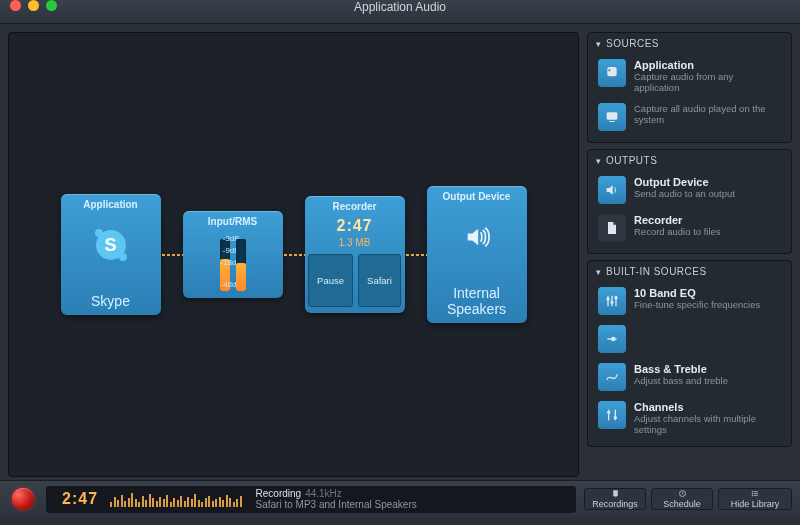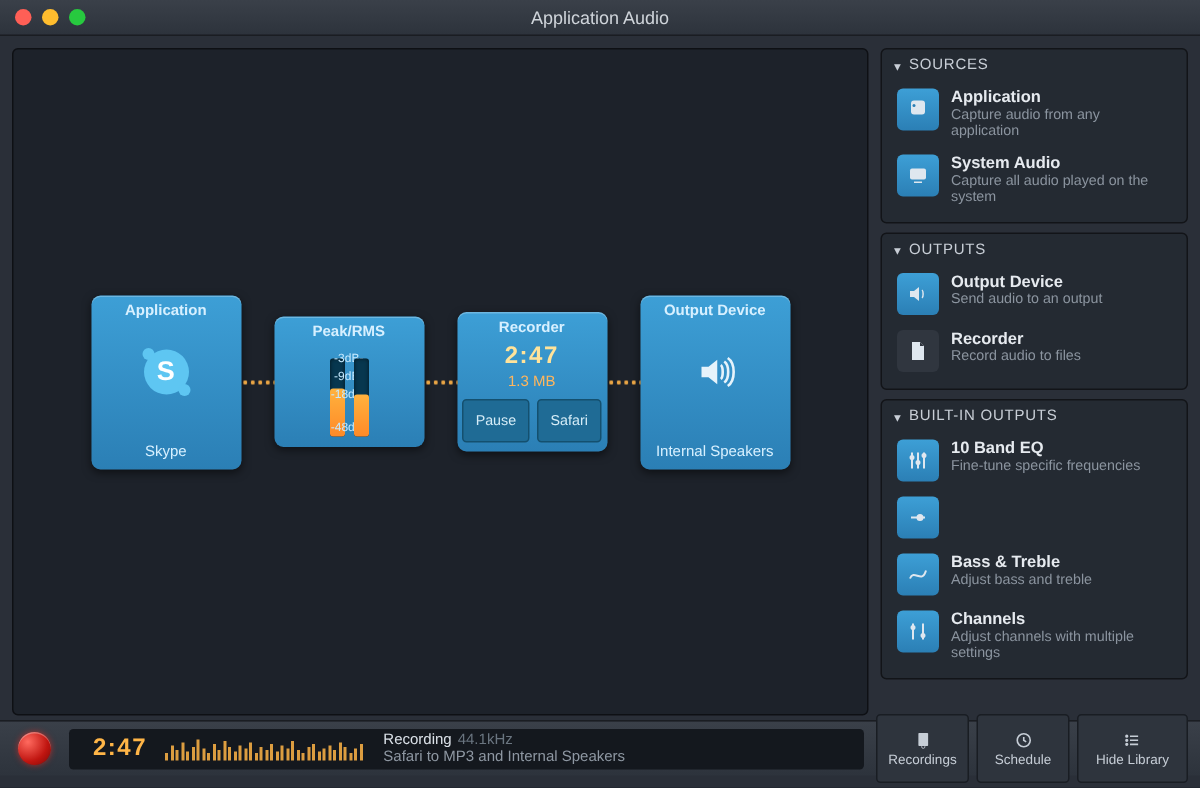--- a/index.html
+++ b/index.html
@@ -1,48 +1,48 @@
 <!DOCTYPE html>
 <html><head>
 <meta charset="utf-8">
 <style>
 * { margin: 0; padding: 0; box-sizing: border-box; font-family: -apple-system, BlinkMacSystemFont, "Helvetica Neue", sans-serif; }
 body { width: 800px; height: 525px; background: #2a2f38; overflow: hidden; }
 
-.titlebar { height: 24px; background: linear-gradient(#3a4049, #2d333c); display: flex; align-items: center; position: relative; border-bottom: 1px solid #1a1d22; }
+.titlebar { height: 24px; background: linear-gradient(#3a4049, #2d333c); display: flex; position: relative; border-bottom: 1px solid #1a1d22; }
 .traffic { display: flex; gap: 7px; margin-left: 10px; }
 .dot { width: 11px; height: 11px; border-radius: 50%; }
 .dot.red { background: #ff5f56; }
 .dot.yel { background: #ffbd2e; }
 .dot.grn { background: #27c93f; }
 .titlebar-title { position: absolute; left: 0; right: 0; text-align: center; color: #cfd4da; font-size: 12px; }
 
 .main { display: flex; height: 456px; }
 .canvas { flex: 1; background: #1d222a; border: 1px solid #0e1014; margin: 8px 5px 3px 8px; border-radius: 4px; display: flex; align-items: center; justify-content: center; gap: 0; }
 .chain { display: flex; align-items: center; }
 .node { width: 100px; background: #2d8ec6; background: linear-gradient(#3d9fd6, #2b7fb5); border-radius: 6px; padding: 4px 0 6px; box-shadow: 0 2px 6px rgba(0,0,0,.5), inset 0 1px 0 rgba(255,255,255,.25); text-align: center; }
 .node-title { color: #0d2a3d; font-size: 10px; font-weight: 600; background: rgba(255,255,255,.08); padding: 1px 0; margin-bottom: 4px; border-radius: 6px 6px 0 0; }
 .node-title { background: transparent; color: #d7f0ff; }
 .node-body { min-height: 60px; display: flex; flex-direction: column; align-items: center; justify-content: center; gap: 2px; }
-.node-sub { color: #d7f0ff; font-size: 10px; margin-top: 18px; }
+.node-sub { color: #d7f0ff; font-size: 14px; margin-top: 18px; }
 .conn { width: 22px; height: 4px; background-image: radial-gradient(circle, #ffb347 1.3px, transparent 1.5px); background-size: 5px 4px; opacity: .9; }
 .skype-icon { width: 30px; height: 30px; border-radius: 50%; background: #5ec6f2; display: flex; align-items: center; justify-content: center; color: #fff; font-weight: 700; font-size: 18px; position: relative; }
 .skype-icon::before, .skype-icon::after { content:""; position: absolute; width: 8px; height: 8px; border-radius: 50%; background: #5ec6f2; }
 .skype-icon::before { top: -1px; left: -1px; }
 .skype-icon::after { bottom: -1px; right: -1px; }
 .meter { display: flex; gap: 6px; align-items: flex-end; justify-content: center; height: 58px; position: relative; }
 .meter-bar { width: 10px; height: 52px; background: #07374f; border-radius: 2px; position: relative; box-shadow: inset 0 0 3px rgba(0,0,0,.6); }
 .meter-fill { position: absolute; bottom: 0; left: 0; right: 0; border-radius: 2px; }
 .mf1 { height: 62%; background: linear-gradient(#ffb23d, #ff8a28); }
 .mf2 { height: 54%; background: linear-gradient(#ffb23d, #ff8a28); }
 .meter-labels { position: absolute; left: 50%; transform: translateX(-50%); color: #c6eaff; font-size: 8px; text-align: center; line-height: 12px; }
 .rec-time { color: #ffe39a; font-size: 16px; font-weight: 600; letter-spacing: 1px; }
 .rec-size { color: #ffb65d; font-size: 10px; }
 .rec-btns { display: flex; gap: 5px; margin-top: 4px; }
-.rec-btn { background: #1f6b95; color: #d5ecf7; font-size: 9.5px; padding: 8px 8px; border-radius: 3px; border: 1px solid #14506f; cursor: pointer; text-align: center; }
+.rec-btn { background: #1f6b95; color: #d5ecf7; font-size: 9.5px; padding: 20px 8px; border-radius: 3px; border: 1px solid #14506f; cursor: pointer; text-align: center; }
 .speaker { width: 34px; height: 28px; display: flex; align-items: center; justify-content: center; }
 
 .sidebar { width: 216px; padding: 8px 8px 3px 3px; overflow-y: auto; }
 .panel { background: #242a32; border: 1px solid #121418; border-radius: 4px; margin-bottom: 6px; }
 .panel-head { display: flex; align-items: center; gap: 5px; padding: 5px 8px; color: #c8ced6; font-size: 10px; letter-spacing: .5px; cursor: pointer; }
 .panel-head .chev { font-size: 9px; }
 .panel-body { padding: 0 6px 6px; }
 .item { display: flex; gap: 8px; padding: 5px 4px; border-radius: 3px; cursor: pointer; }
 .item-icon { width: 28px; height: 28px; flex: 0 0 28px; border-radius: 4px; display: flex; align-items: center; justify-content: center; color: #dfe7ef; }
 .item-icon.blue { background: linear-gradient(#3d9fd6,#2b7fb5); }
@@ -55,21 +55,21 @@
 .rec-dot-btn { width: 22px; height: 22px; border-radius: 50%; margin: 0 12px; background: radial-gradient(circle at 30% 30%, #ff6a5f, #c01510 60%, #7a0906); box-shadow: 0 0 4px rgba(255,40,30,.6), inset 0 1px 0 rgba(255,255,255,.3); cursor: pointer; }
 .status-bar { flex: 1; display: flex; align-items: center; background: #14181e; border-radius: 3px; height: 27px; margin-right: 8px; }
 .status-time { color: #ffb547; font-size: 16px; font-weight: 600; letter-spacing: 1px; padding: 0 12px 0 16px; }
 .status-viz { display: flex; align-items: flex-end; gap: 1.5px; height: 16px; margin-right: 14px; }
 .status-viz span { width: 2px; background: #ffb547; opacity: .85; }
 .status-text { display: flex; flex-direction: column; line-height: 11px; }
 .status-line1 { color: #dbe1e8; font-size: 10px; }
 .status-line1 .hz { color: #6a7580; margin-left: 4px; }
 .status-line2 { color: #8e97a2; font-size: 10px; }
 .foot-btns { display: flex; gap: 5px; margin-right: 8px; }
-.foot-btn { width: 62px; height: 46px; background: #2e343d; border: 1px solid #191d23; border-radius: 3px; display: flex; flex-direction: column; align-items: center; justify-content: center; gap: 1px; cursor: pointer; }
+.foot-btn { width: 62px; height: 22px; background: #2e343d; border: 1px solid #191d23; border-radius: 3px; display: flex; flex-direction: column; align-items: center; justify-content: center; gap: 1px; cursor: pointer; }
 .foot-btn.wide { width: 74px; }
 .foot-btn svg { width: 13px; height: 13px; }
 .foot-btn-label { color: #c6cdd6; font-size: 9px; }
 
 ::-webkit-scrollbar { width: 8px; }
 ::-webkit-scrollbar-thumb { background: #3c434d; border-radius: 4px; }
 </style>
 </head>
 <body>
 
@@ -90,21 +90,21 @@
         <div class="node-title">Application</div>
         <div class="node-body">
           <div class="skype-icon">S</div>
         </div>
         <div class="node-sub">Skype</div>
       </div>
 
       <div class="conn"></div>
 
       <div class="node">
-        <div class="node-title">Peak/RMS</div>
+        <div class="node-title">Input/RMS</div>
         <div class="node-body">
           <div class="meter">
             <div class="meter-bar">
                 <div class="meter-fill mf1"></div>
               </div>
             <div class="meter-labels">
               <div>-3dB-</div>
               <div>-9dB-</div>
               <div>-18dB-</div>
               <div style="margin-top:10px">-48dB-</div>
@@ -171,21 +171,20 @@
           </div>
         </div>
         <div class="item">
           <div class="item-icon blue">
               <svg viewBox="0 0 24 24" width="16" height="16" fill="currentColor">
                 <rect x="4" y="5" width="16" height="11" rx="2"></rect>
                 <rect x="8" y="18" width="8" height="1.5"></rect>
               </svg>
             </div>
           <div class="item-text">
-            <div class="item-title">System Audio</div>
             <div class="item-desc">Capture all audio played on the system</div>
           </div>
         </div>
       </div>
     </div>
 
     <div class="panel">
       <div class="panel-head">
         <span class="chev">▾</span>
         <span>OUTPUTS</span>
@@ -214,21 +213,21 @@
             <div class="item-title">Recorder</div>
             <div class="item-desc">Record audio to files</div>
           </div>
         </div>
       </div>
     </div>
 
     <div class="panel">
       <div class="panel-head">
         <span class="chev">▾</span>
-        <span>BUILT-IN OUTPUTS</span>
+        <span>BUILT-IN SOURCES</span>
       </div>
       <div class="panel-body">
         <div class="item">
           <div class="item-icon blue">
               <svg viewBox="0 0 24 24" width="16" height="16" fill="none" stroke="currentColor" stroke-width="2">
                 <path d="M6 4v16M12 4v16M18 4v16"></path>
                 <circle cx="6" cy="9" r="1.5" fill="currentColor"></circle>
                 <circle cx="12" cy="14" r="1.5" fill="currentColor"></circle>
                 <circle cx="18" cy="7" r="1.5" fill="currentColor"></circle>
               </svg>

